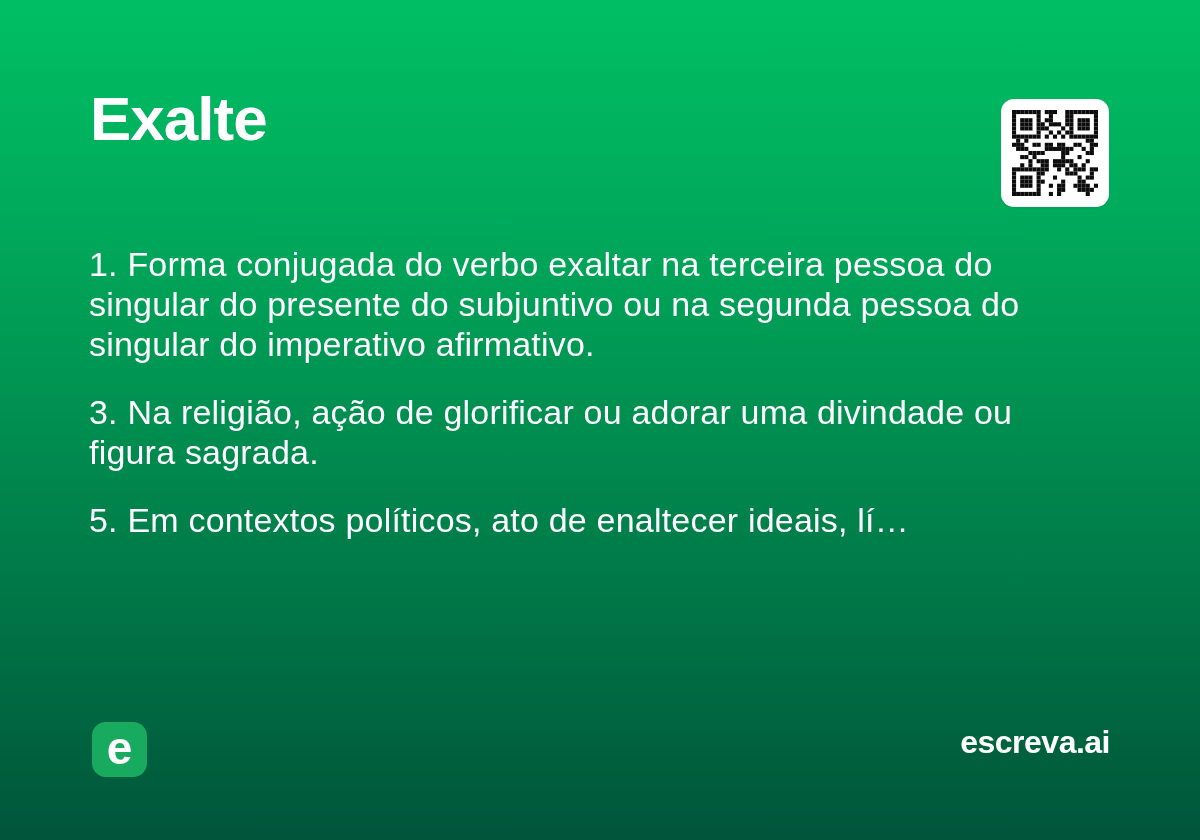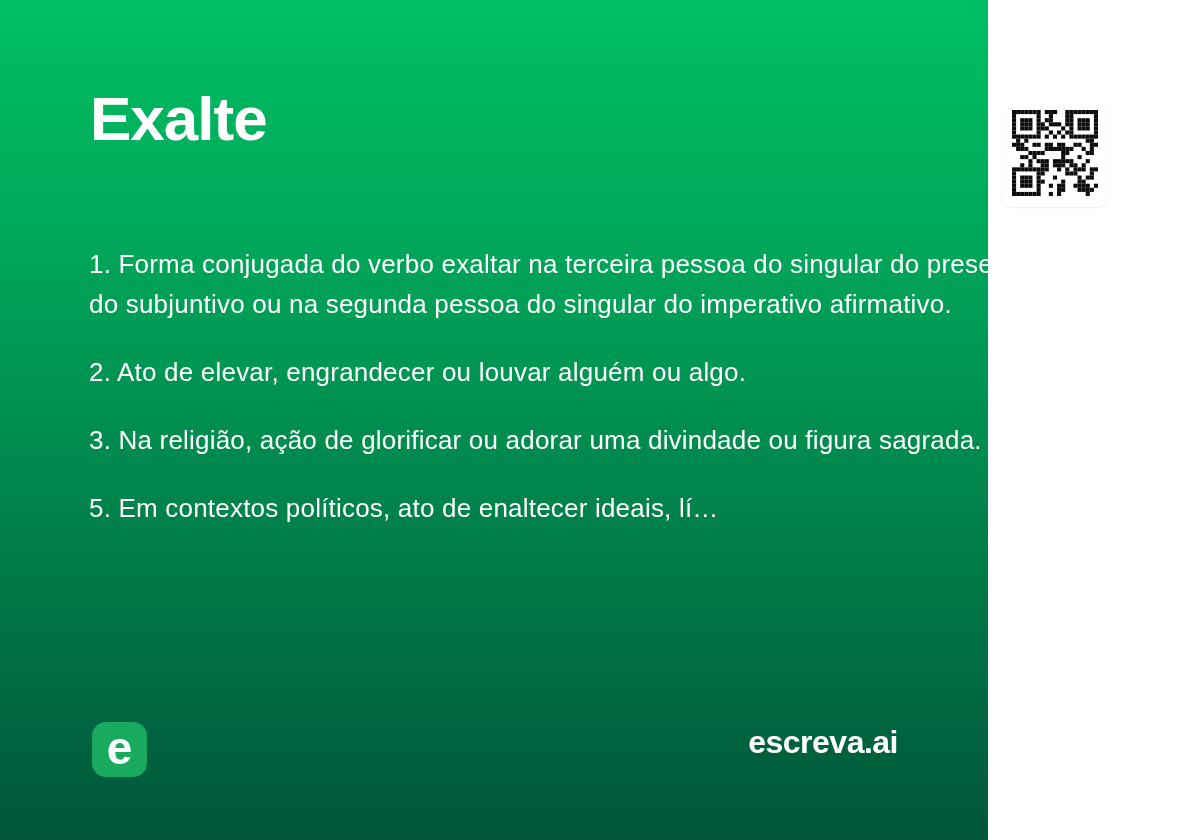--- a/index.html
+++ b/index.html
@@ -5,21 +5,21 @@
   html, body {
     margin: 0;
     padding: 0;
     width: 1200px;
     height: 840px;
     overflow: hidden;
     font-family: "Liberation Sans", sans-serif;
   }
   .card {
     position: relative;
-    width: 988px;
+    width: 1200px;
     height: 840px;
     background: linear-gradient(180deg, var(--background-top, #00bf63) 0%, #00a85a 28%, var(--background-bottom, #00553a) 100%);
     color: var(--text, #ffffff);
   }
   .word-title {
     position: absolute;
     left: 90px;
     top: 88px;
     margin: 0;
     font-size: 62px;
@@ -50,21 +50,21 @@
   }
   .qr-box svg { display: block; }
   .definitions {
     position: absolute;
     left: 89px;
     top: 244px;
     width: 950px;
   }
   .definitions p {
     margin: 0 0 28px 0;
-    font-size: 26px;
+    font-size: 34px;
     font-weight: 400;
     line-height: 40px;
     letter-spacing: 0.2px;
     color: #ffffff;
   }
   .brand-logo {
     position: absolute;
     left: 92px;
     top: 722px;
     width: 55px;
@@ -323,21 +323,20 @@
         <rect x="20" y="80" width="4" height="4"></rect>
         <rect x="24" y="80" width="4" height="4"></rect>
         <rect x="36" y="80" width="4" height="4"></rect>
         <rect x="44" y="80" width="4" height="4"></rect>
         <rect x="72" y="80" width="4" height="4"></rect>
       </svg>
   </div>
 
   <div class="definitions">
     <p>1. Forma conjugada do verbo exaltar na terceira pessoa do singular do presente do subjuntivo ou na segunda pessoa do singular do imperativo afirmativo.</p>
-    <p>2. Ato de elevar, engrandecer ou louvar alguém ou algo.</p>
     <p>3. Na religião, ação de glorificar ou adorar uma divindade ou figura sagrada.</p>
     <p>5. Em contextos políticos, ato de enaltecer ideais, lí…</p>
   </div>
 
   <div class="brand-logo">
     <span>e</span>
   </div>
 
   <div class="brand-name">escreva.ai</div>
 

